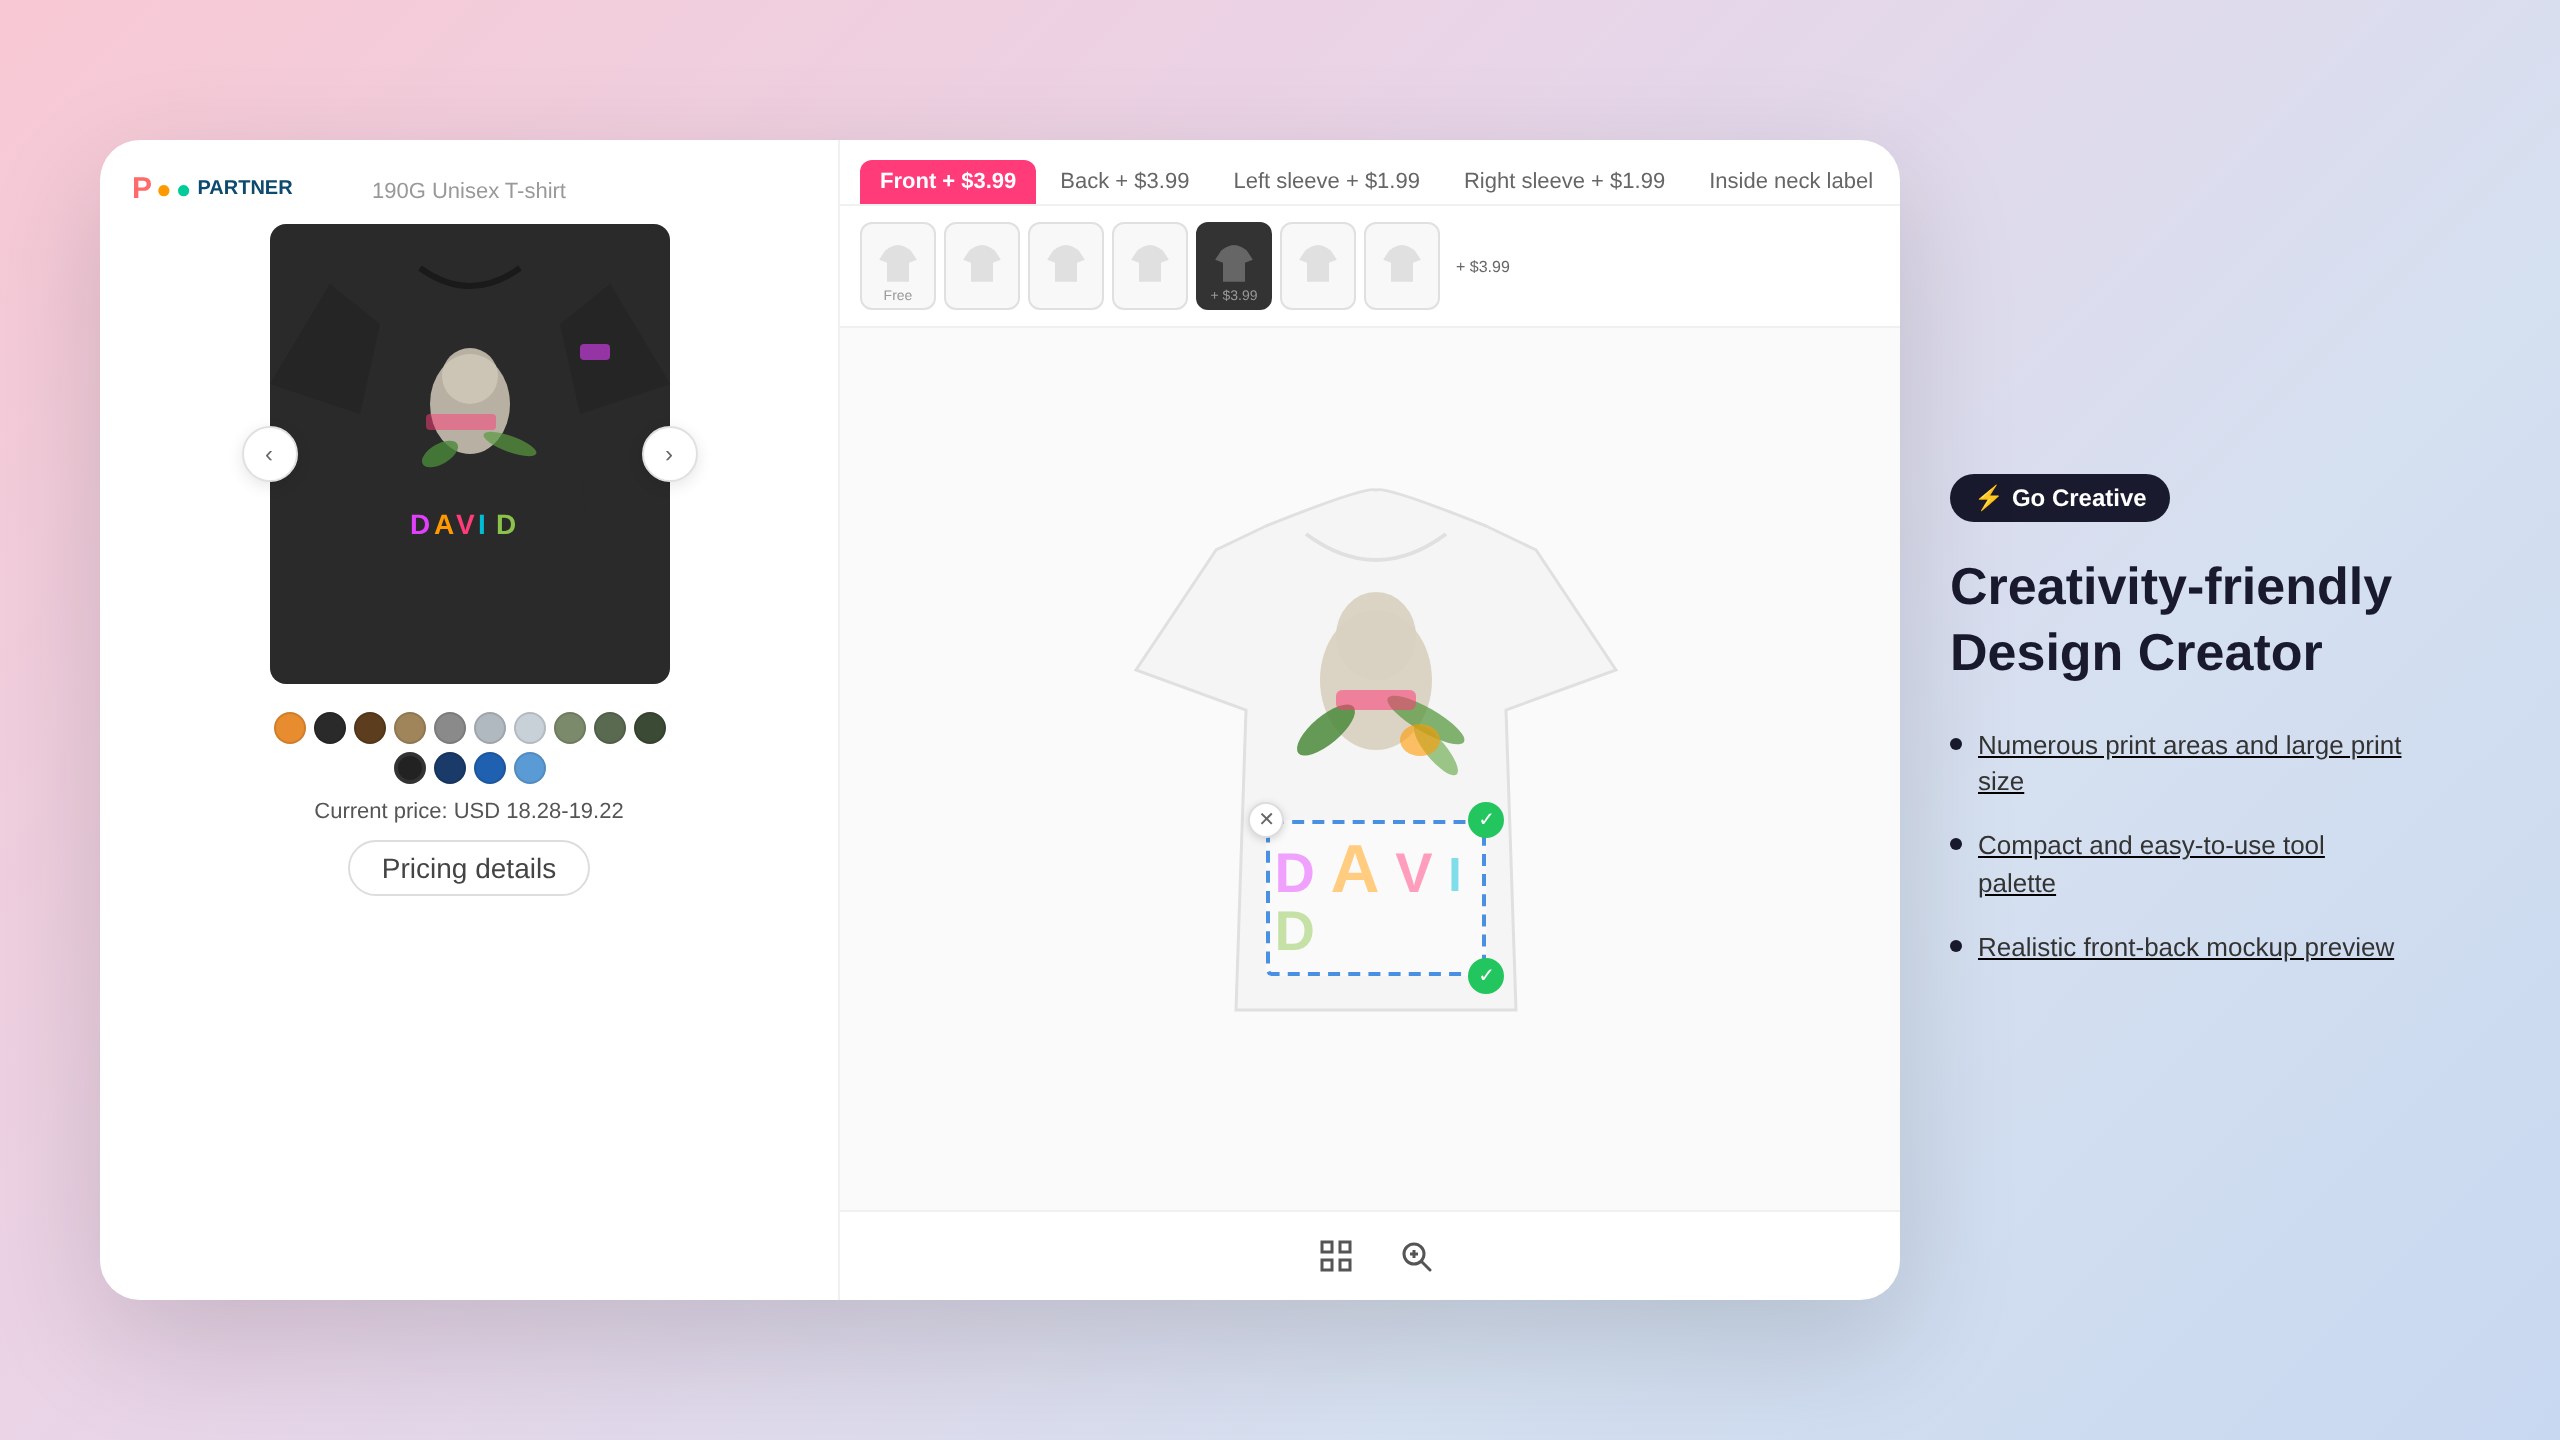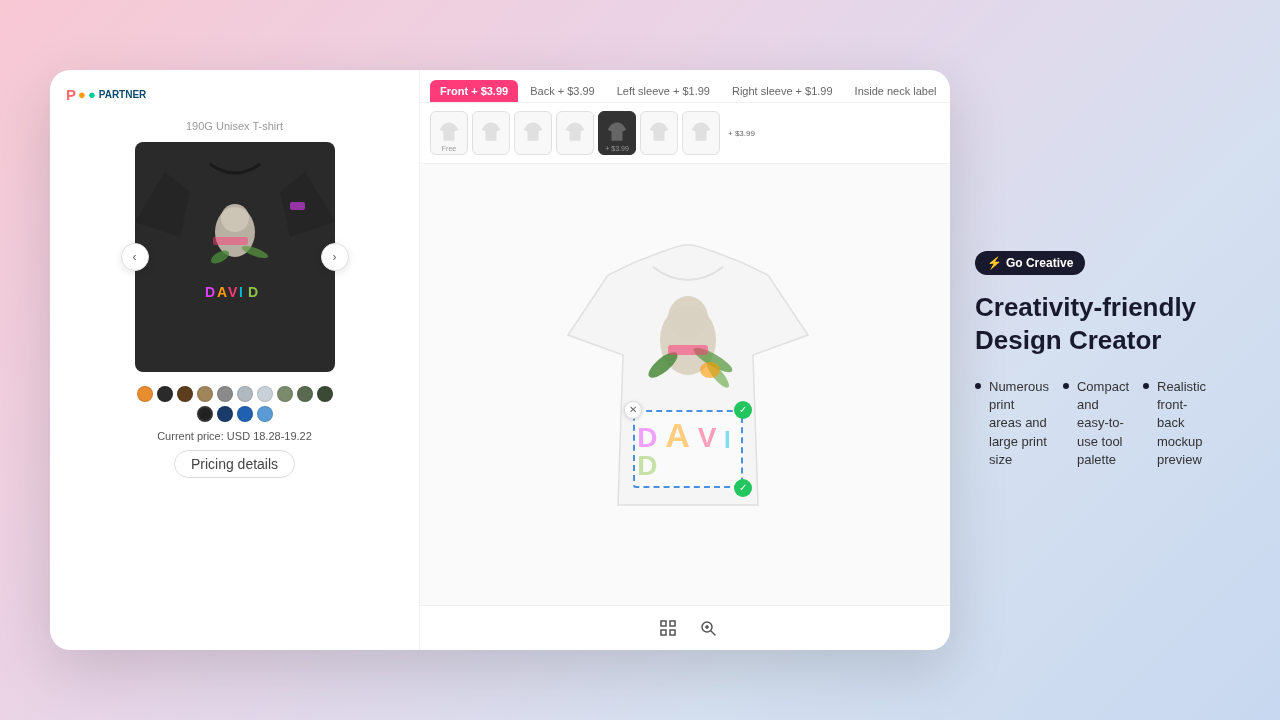--- a/index.html
+++ b/index.html
@@ -234,22 +234,23 @@
     .badge-lightning { color: #ffd700; font-size: 12px; }
     .info-heading {
       font-size: 26px;
       font-weight: 800;
       color: #1a1a2e;
       line-height: 1.25;
       margin-bottom: 22px;
     }
     .feature-list {
       display: flex;
-      flex-direction: row;
+      flex-direction: column;
       gap: 14px;
+      text-decoration: underline;
     }
     .feature-item {
       display: flex;
       align-items: flex-start;
       gap: 8px;
     }
     .feature-dot {
       width: 6px;
       height: 6px;
       background: #1a1a2e;
@@ -271,21 +272,21 @@
   <div class="main-card">
 
     <div class="logo" style="position:absolute; top:16px; left:16px; z-index:20;">
       <span style="color:#ff6b6b; font-weight:900; font-size:15px;">P</span>
       <span style="color:#ff9900; font-size:13px;">●</span>
       <span style="color:#00cc99; font-size:13px;">●</span>
       <span style="color:#0c4a6e; font-weight:700; font-size:10px; margin-left:1px;">PARTNER</span>
     </div>
 
     <div class="left-panel">
-      <div style="margin-top:30px;">
+      <div style="">
         <p class="product-title">190G Unisex T-shirt</p>
       </div>
 
       <div class="product-image-container">
 
         <div class="nav-arrow left">‹</div>
 
         <div class="tshirt-preview">
           <svg viewBox="0 0 200 230" xmlns="http://www.w3.org/2000/svg" style="position:absolute;top:0;left:0;width:100%;height:100%;">
 

